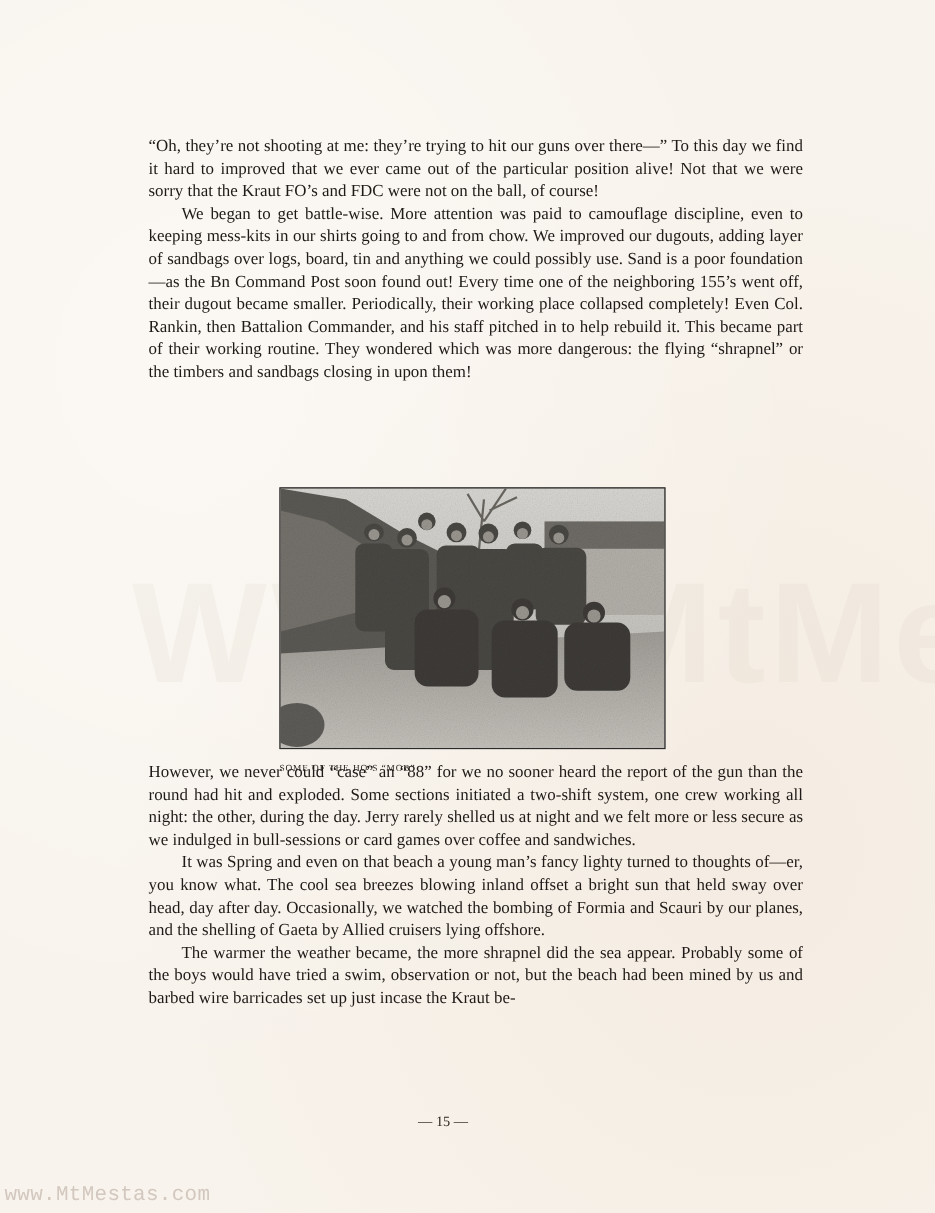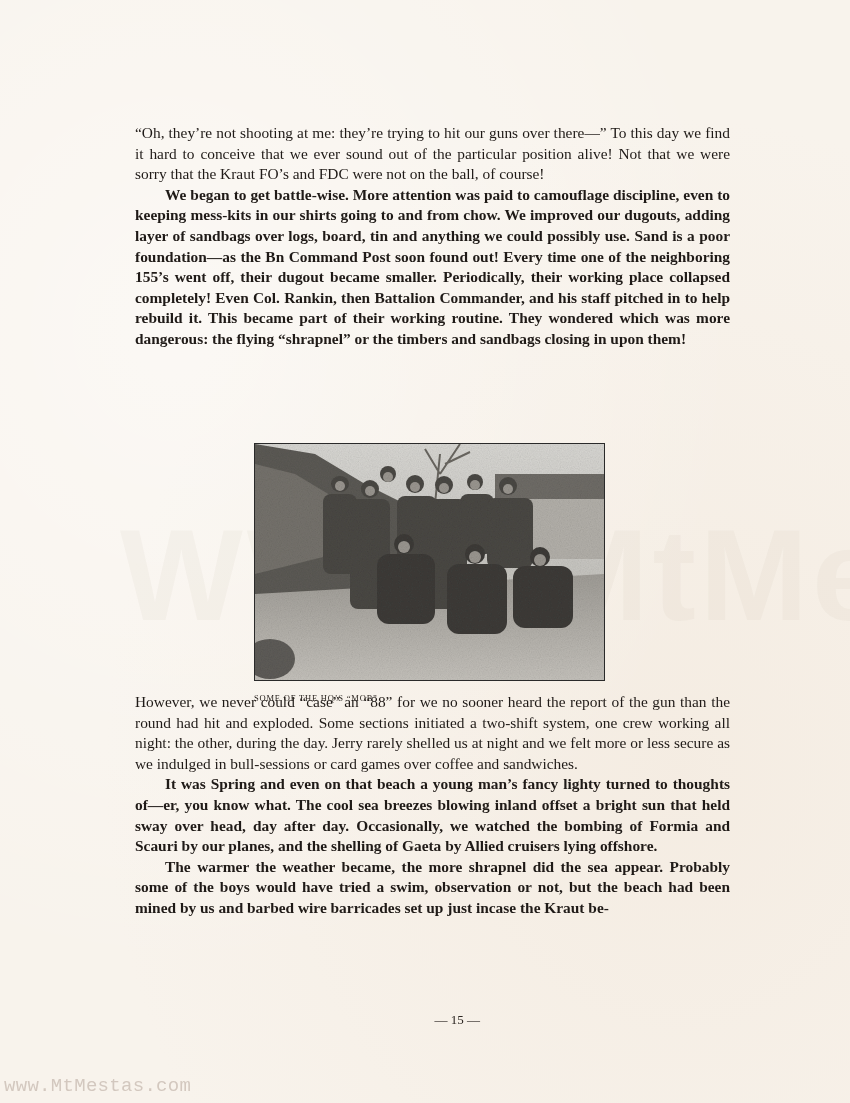--- a/index.html
+++ b/index.html
@@ -38,21 +38,20 @@
       width: 595px;
       font-size: 15.4px;
       line-height: 20.6px;
       text-align: justify;
     }
     .text-block p {
       margin: 0;
     }
     .text-block p.indent {
       text-indent: 30px;
-      font-weight: bold;
     }
     #top-text { top: 123px; }
     #bottom-text { top: 692px; }
 
     .photo {
       position: absolute;
       left: 254px; top: 443px;
       width: 349px; height: 236px;
       background: #8d8b86;
       overflow: hidden;
@@ -65,42 +64,42 @@
       left: 254px; top: 693px;
       width: 349px;
       font-size: 8.5px;
       letter-spacing: 0.8px;
       color: #2a2420;
     }
     .page-number {
       position: absolute;
       left: 380px; top: 1012px;
       width: 100px;
-      text-align: right;
+      text-align: left;
       font-size: 13px;
       color: #2a2420;
     }
     .site-credit {
       position: absolute;
       left: 4px; top: 1075px;
       font-family: Liberation Mono, monospace;
       font-size: 19px;
       color: #d3c8bf;
       letter-spacing: 0.3px;
     }
   </style>
 </head>
 <body>
 
 <div class="page">
 
   <div class="watermark">WWW MtMestas</div>
 
   <div class="text-block" id="top-text">
-    <p>“Oh, they’re not shooting at me: they’re trying to hit our guns over there—” To this day we find it hard to conceive that we ever sound out of the particular position alive! Not that we were sorry that the Kraut FO’s and FDC were not on the ball, of course!</p>
+    <p>“Oh, they’re not shooting at me: they’re trying to hit our guns over there—” To this day we find it hard to improved that we ever came out of the particular position alive! Not that we were sorry that the Kraut FO’s and FDC were not on the ball, of course!</p>
     <p class="indent">We began to get battle-wise. More attention was paid to camouflage discipline, even to keeping mess-kits in our shirts going to and from chow. We improved our dugouts, adding layer of sandbags over logs, board, tin and anything we could possibly use. Sand is a poor foundation—as the Bn Command Post soon found out! Every time one of the neighboring 155’s went off, their dugout became smaller. Periodically, their working place collapsed completely! Even Col. Rankin, then Battalion Commander, and his staff pitched in to help rebuild it. This became part of their working routine. They wondered which was more dangerous: the flying “shrapnel” or the timbers and sandbags closing in upon them!</p>
   </div>
 
   <div class="photo">
     <svg width="349" height="236" viewBox="0 0 349 236">
       <defs>
         <linearGradient id="sky" x1="0" y1="0" x2="0" y2="1">
           <stop offset="0" stop-color="#d8d7d3"></stop>
           <stop offset="1" stop-color="#b9b7b1"></stop>
         </linearGradient>

